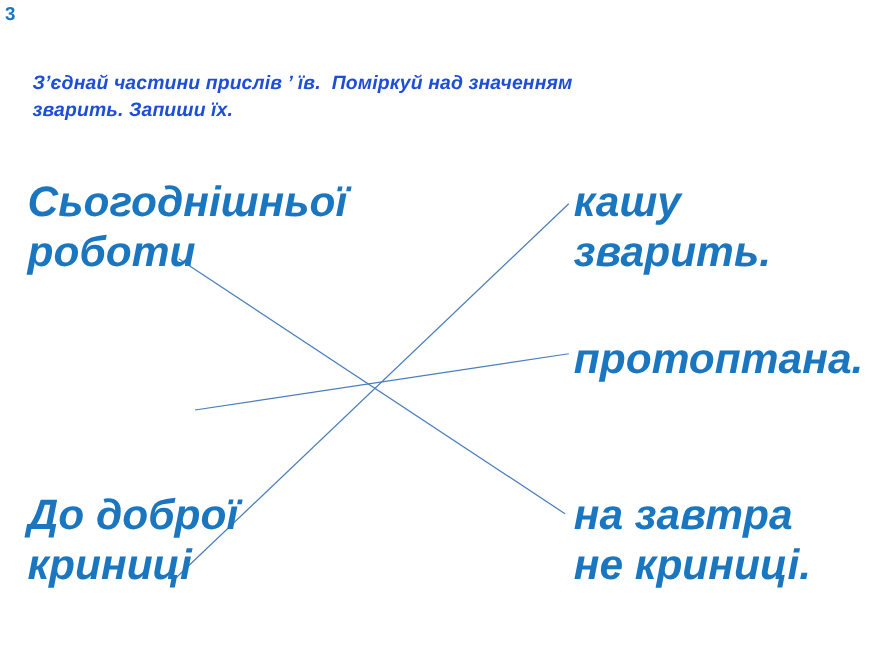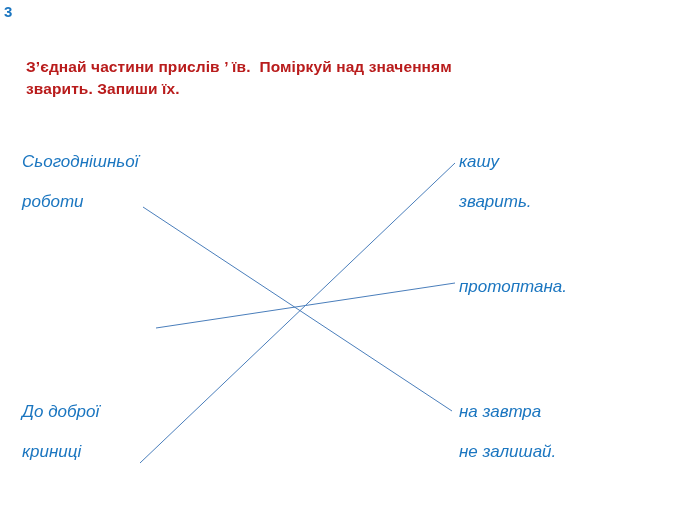--- a/index.html
+++ b/index.html
@@ -32,21 +32,22 @@
   }
 
   
   #instruction {
     position: absolute;
     left: 26px;
     top: 56px;
     width: 600px;
     font-size: 15.5px;
     font-weight: bold;
-    color: #b91c1c;
+    font-style: italic;
+    color: #1d4ed8;
     line-height: 22px;
     letter-spacing: 0.1px;
   }
   #instruction .line {
     display: block;
     white-space: pre;
   }
 
   
   #connectors {
@@ -61,22 +62,22 @@
   .column {
     position: absolute;
     top: 0;
     width: 300px;
   }
   #col-left  { left: 22px;  }
   #col-right { left: 459px; }
 
   .phrase {
     position: absolute;
-    font-size: 17px;
-    font-weight: normal;
+    font-size: 34px;
+    font-weight: bold;
     font-style: italic;
     color: #1B76C0;
     line-height: 40px;
     white-space: nowrap;
   }
   .phrase .ln { display: block; }
 
   .slot-0 { top: 142px; }
   .slot-1 { top: 267px; }
   .slot-2 { top: 392px; }
@@ -115,17 +116,17 @@
   <div class="column" id="col-right">
     <div class="phrase slot-0">
       <span class="ln">кашу</span>
       <span class="ln">зварить.</span>
     </div>
     <div class="phrase slot-1">
       <span class="ln">протоптана.</span>
     </div>
     <div class="phrase slot-2">
       <span class="ln">на завтра</span>
-      <span class="ln">не залишай.</span>
+      <span class="ln">не криниці.</span>
     </div>
   </div>
 
 </div>
 
 </body></html>

